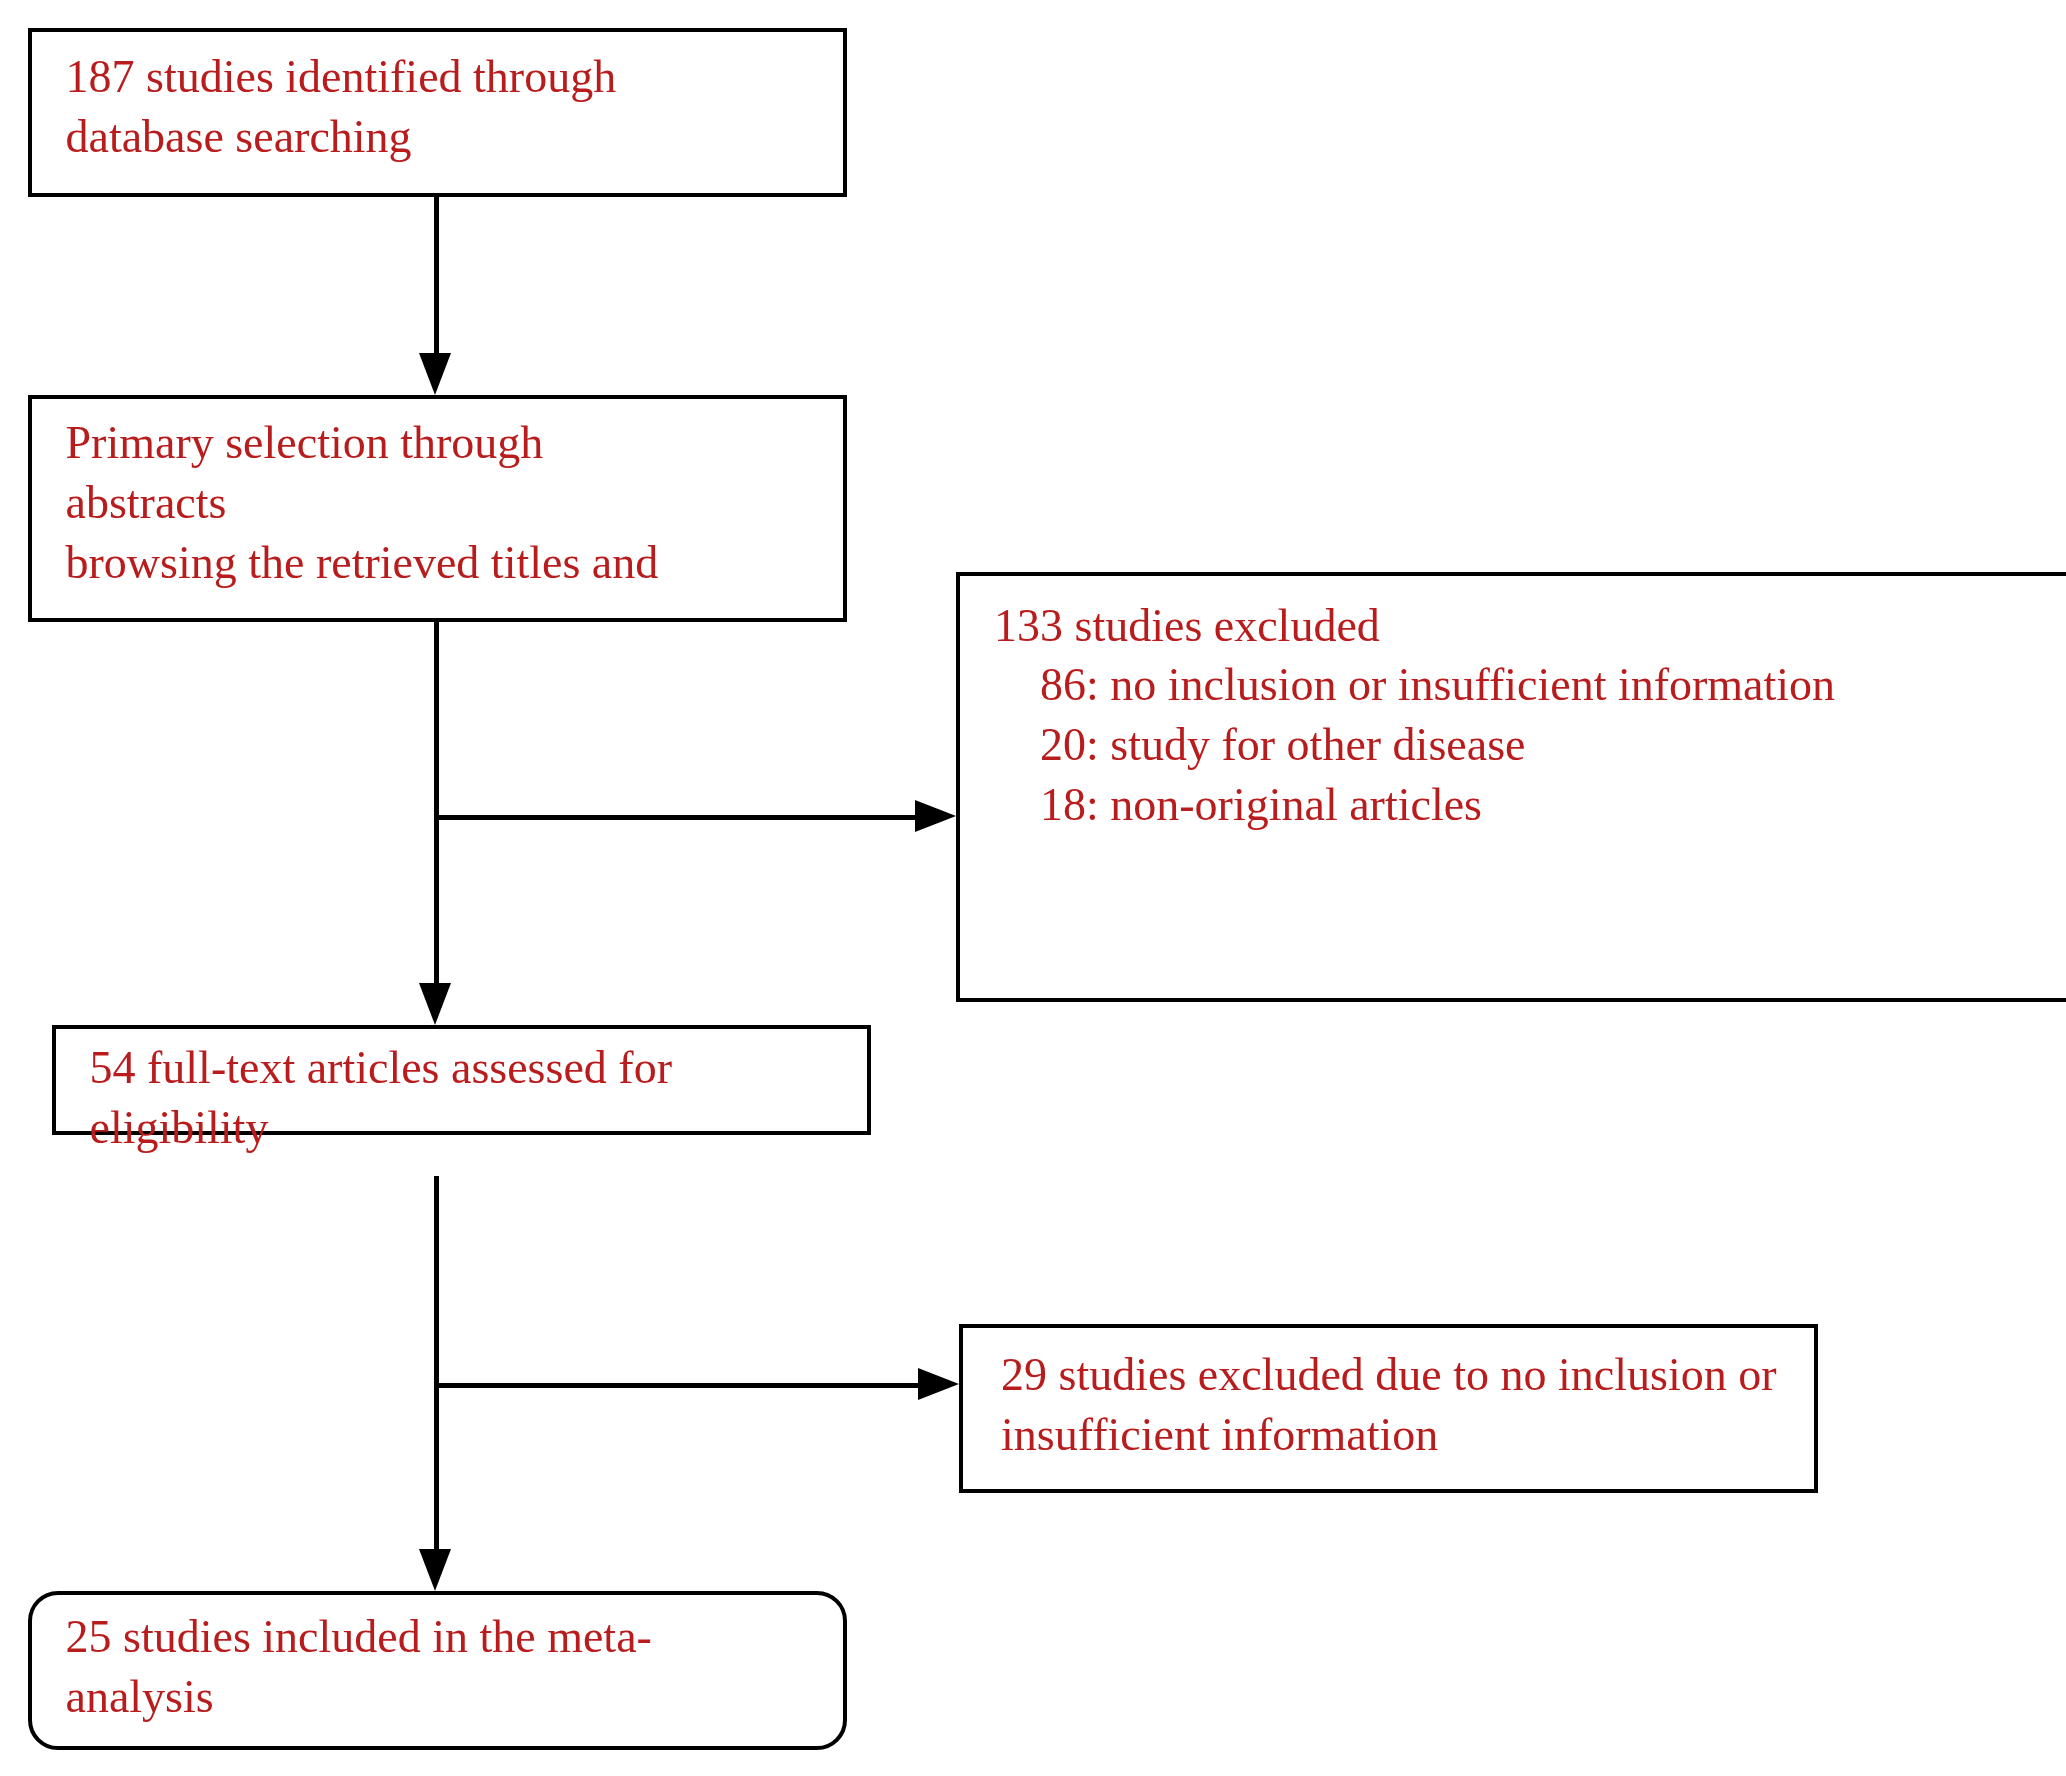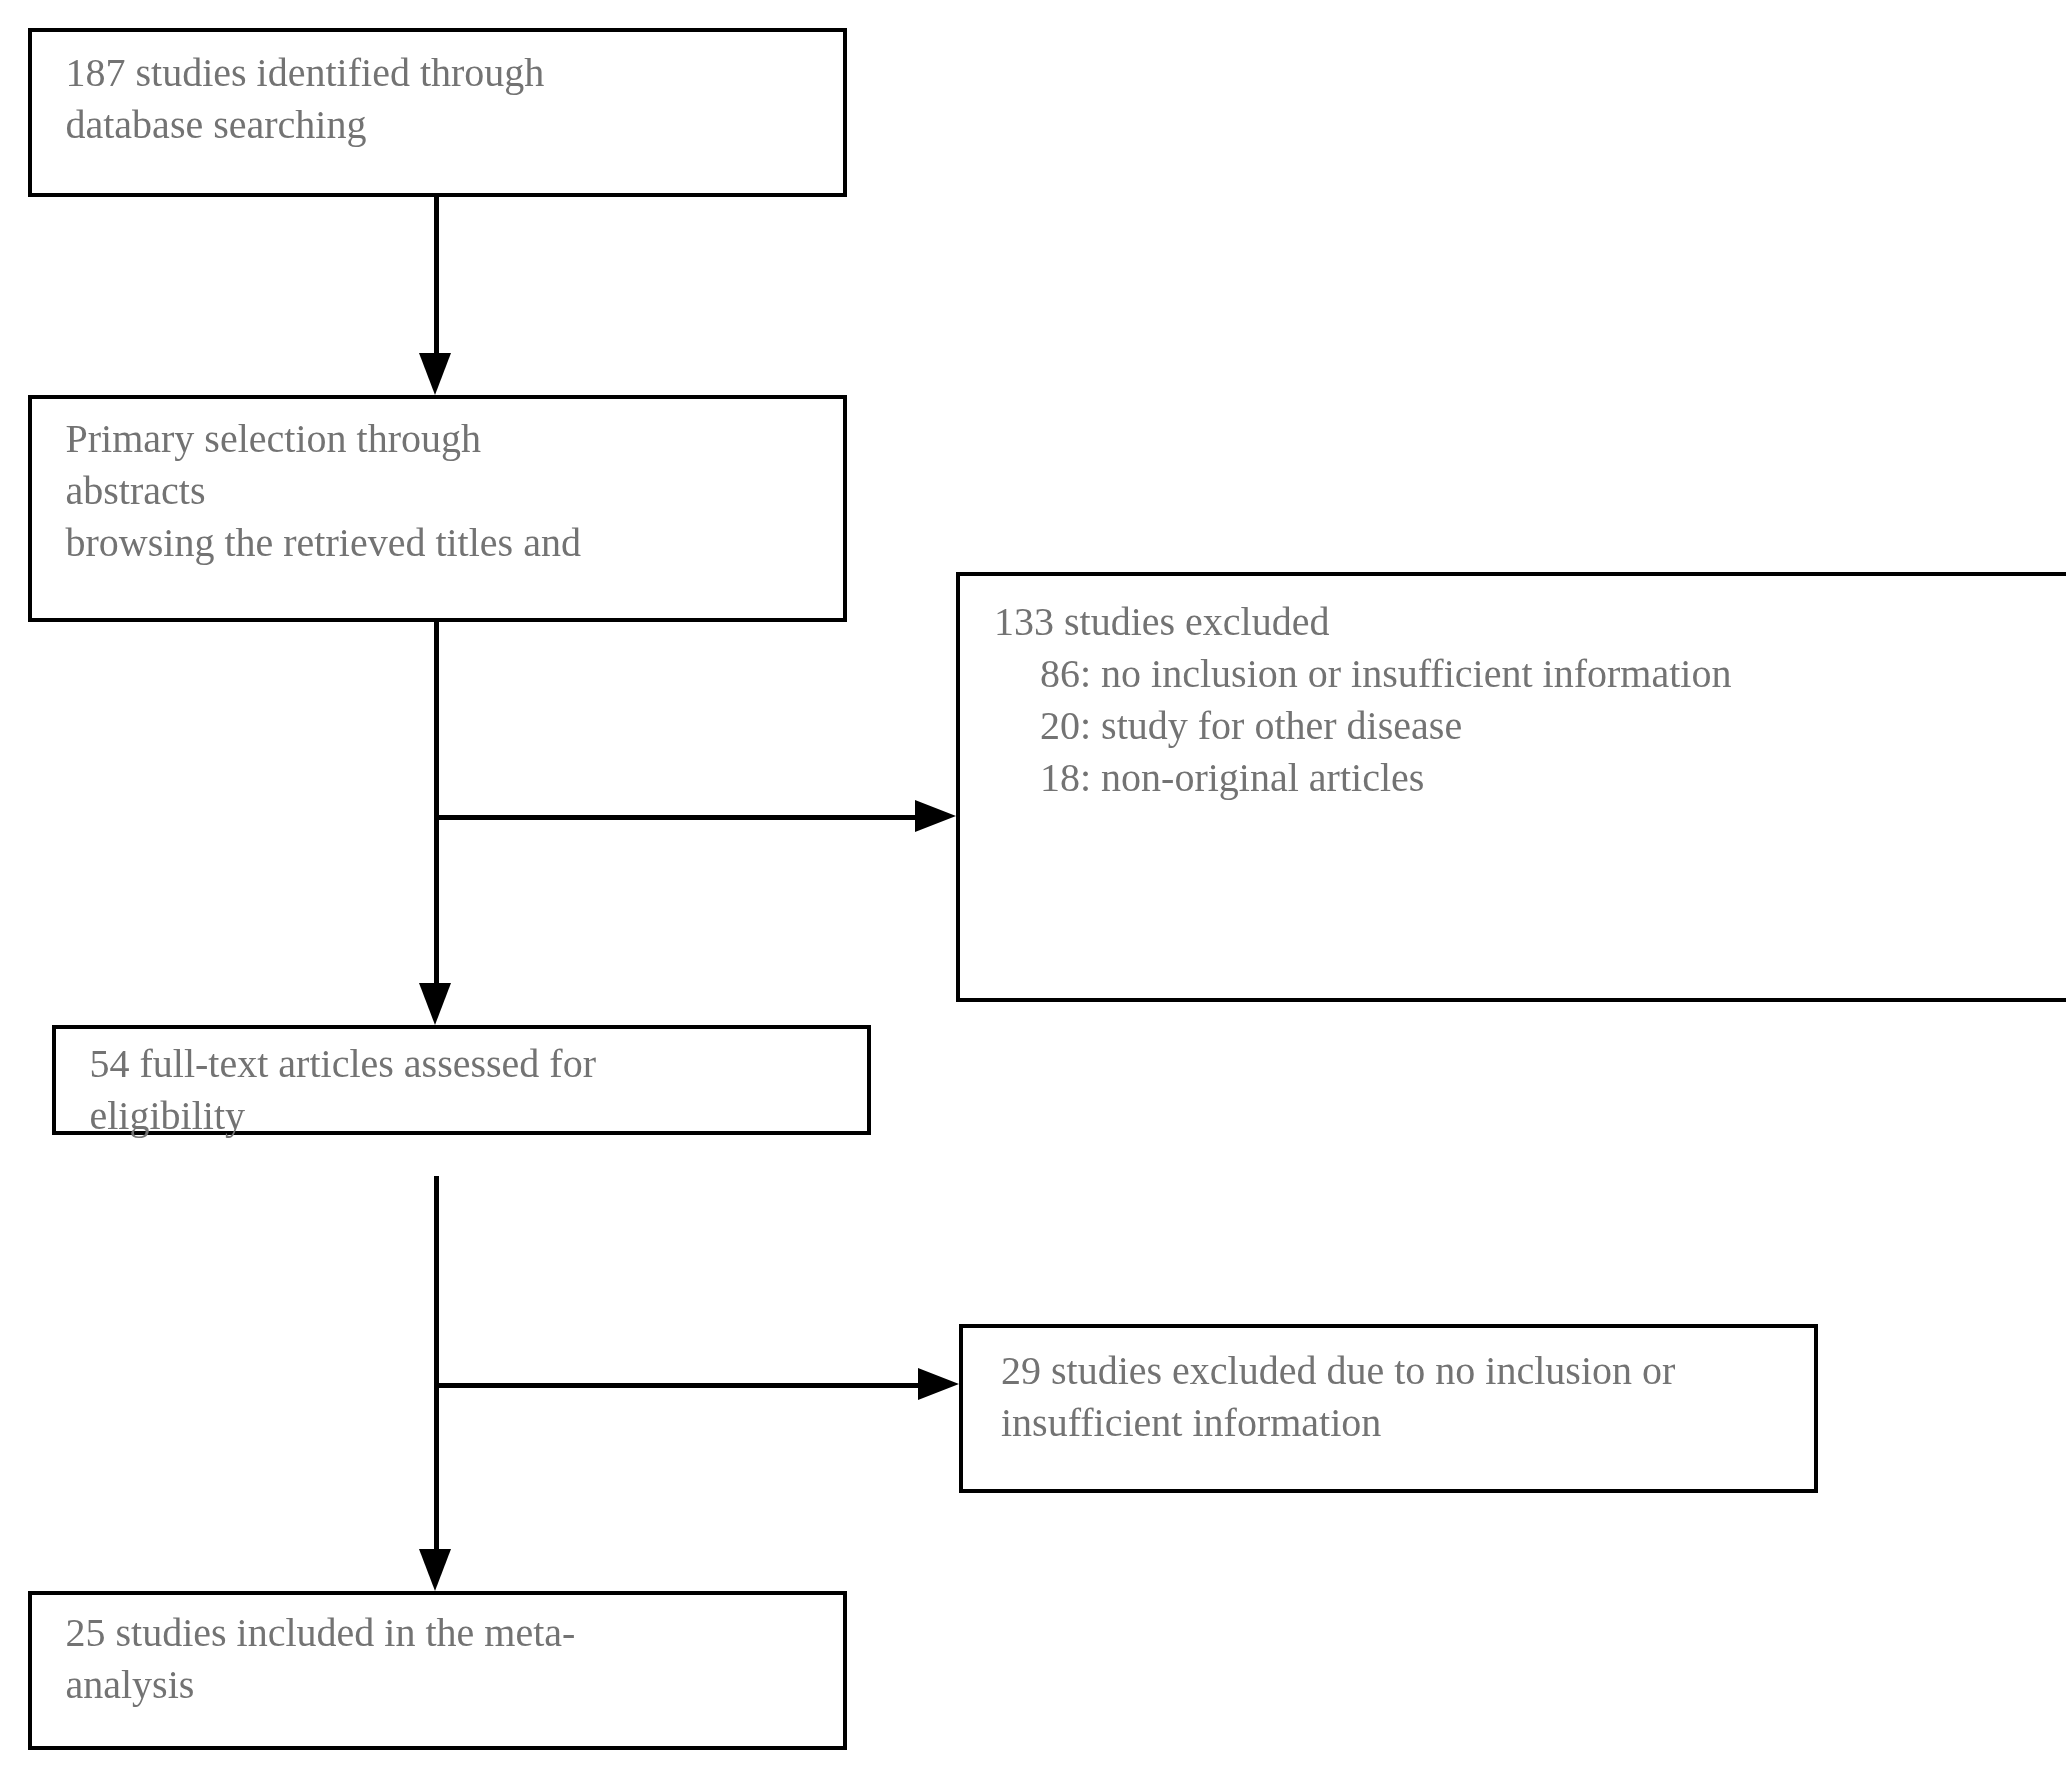--- a/index.html
+++ b/index.html
@@ -13,37 +13,37 @@
     height: 1777px;
     background: #ffffff;
     font-family: "Liberation Serif", "DejaVu Serif", serif;
     color: #000000;
   }
   .box {
     position: absolute;
     box-sizing: border-box;
     background: #ffffff;
     border: 4.6px solid #000000;
-    font-size: 40px;
+    font-size: 46px;
     line-height: 1.3;
-    color: #737373;
+    color: #b91c1c;
   }
   .box .line-text {
     white-space: nowrap;
   }
   .box .item {
     padding-left: 46px;
     white-space: nowrap;
   }
 
   
   .box-identified { left: 27.5px;  top: 27.5px;   width: 819px; height: 169px; padding: 15.7px 19.7px 0 34px; }
   .box-primary    { left: 27.5px;  top: 395px;  width: 819px; height: 227px; padding: 14.4px 19.7px 0 34px; }
   .box-fulltext   { left: 27.5px;  top: 1025px; width: 819px; height: 110px; padding: 9.2px 19.7px 0 34px; margin-left: 24px; }
-  .box-included   { left: 27.5px;  top: 1591px; width: 819px; height: 159px; padding: 11.8px 19.7px 0 34px; }
+  .box-included   { left: 27.5px;  top: 1591px; width: 819px; height: 159px; padding: 11.8px 19.7px 0 34px; border-radius: 30px; }
 
   
   .box-excluded1  { left: 956px; top: 572px;  width: 1264px; height: 430px; padding: 19.7px 19.7px 0 34px; }
   .box-excluded2  { left: 959px; top: 1324px; width: 859px; height: 169px; padding: 17px 13px 0 38px; }
 
   
   .conn {
     position: absolute;
     background: #000000;
   }

